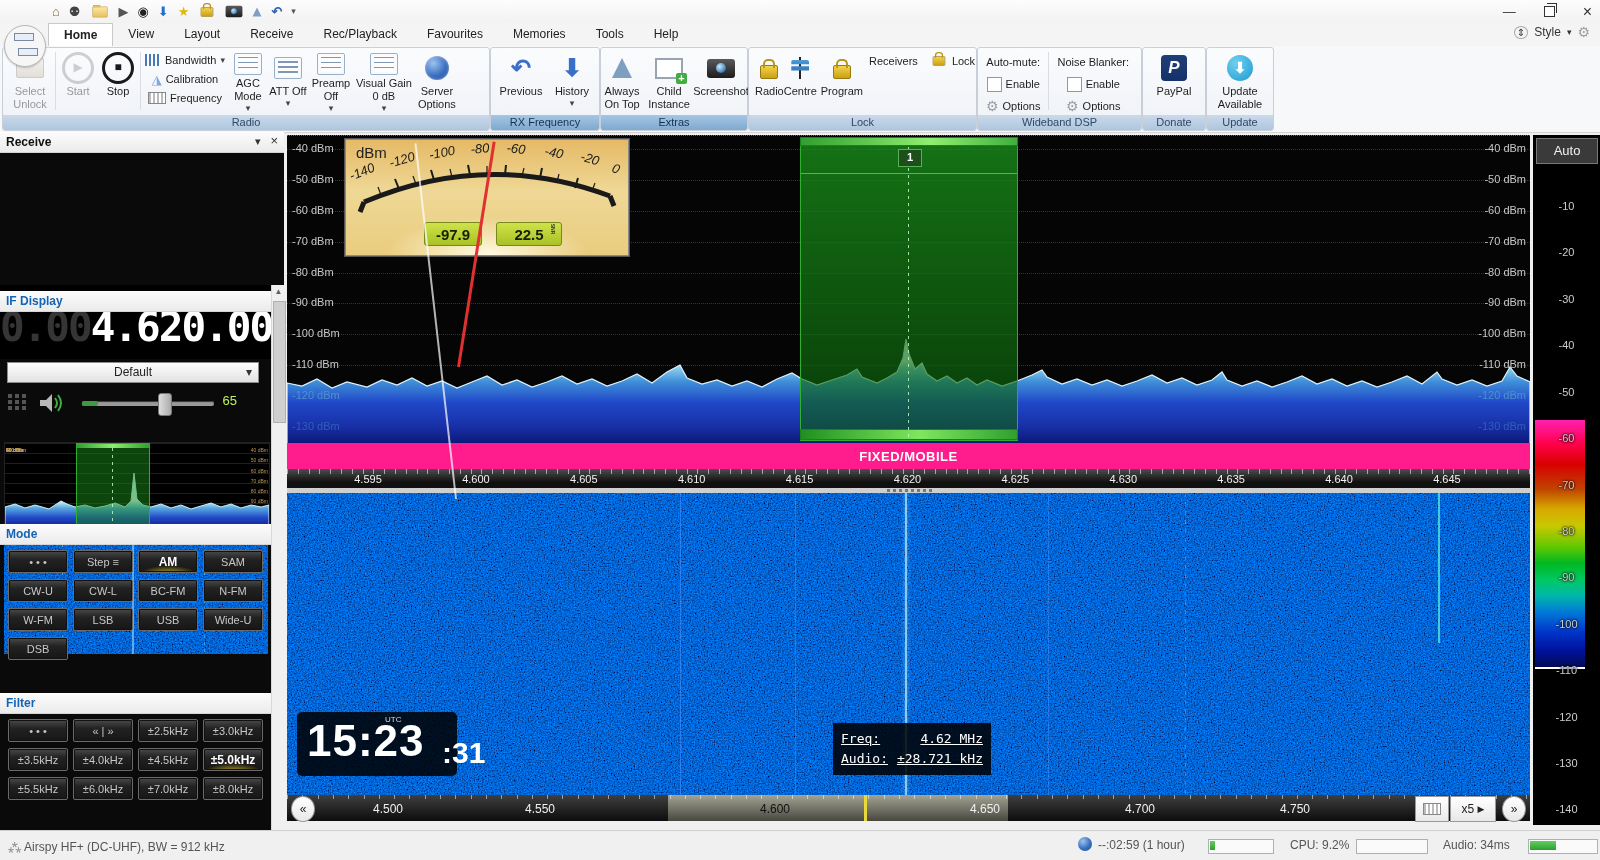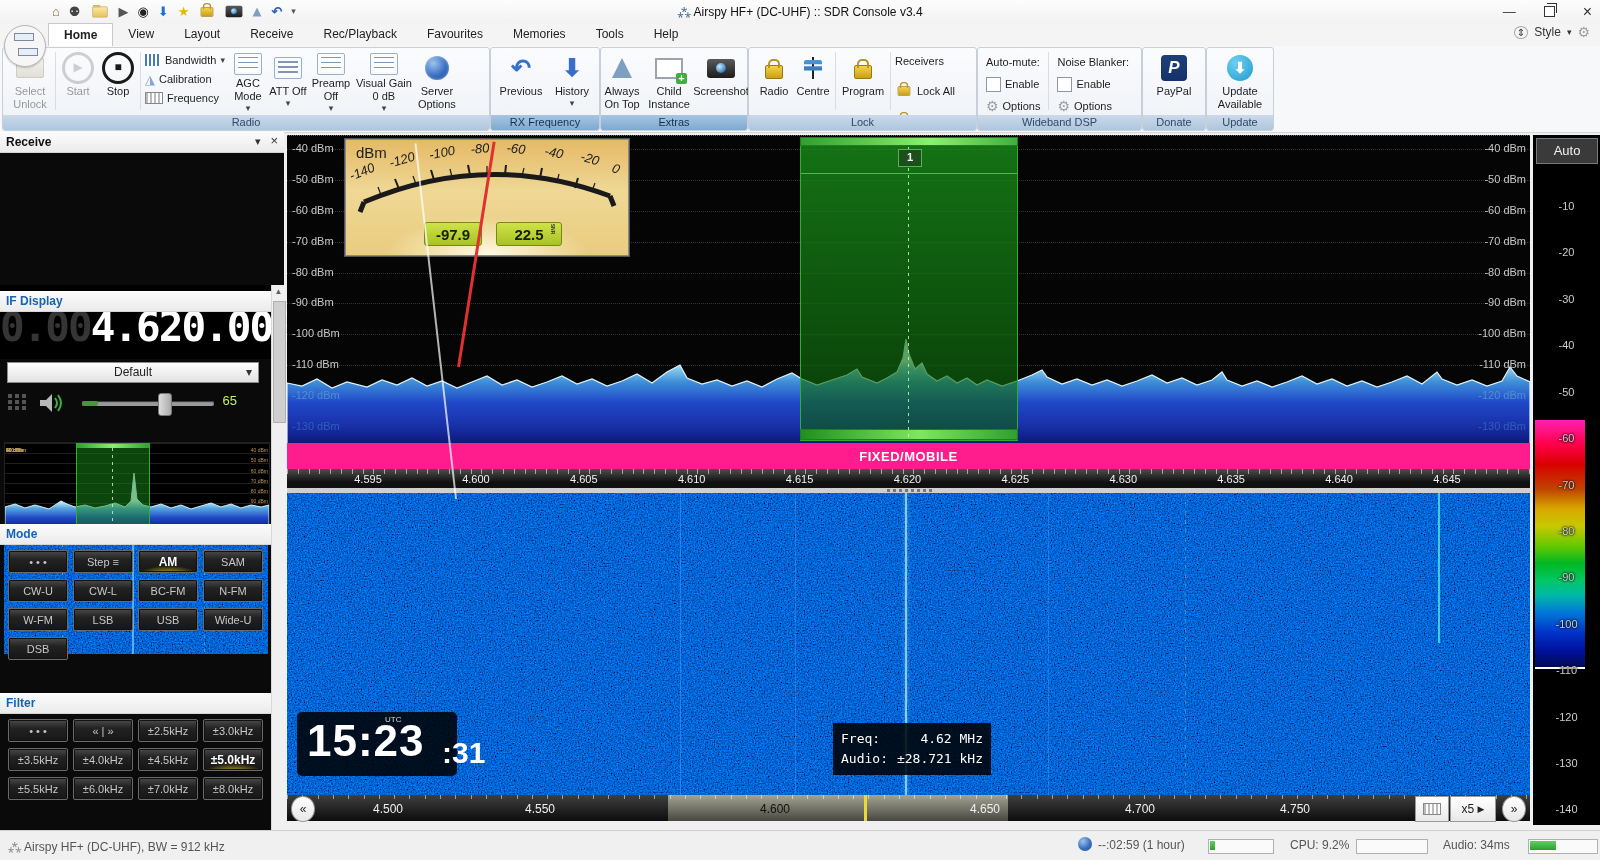--- a/index.html
+++ b/index.html
@@ -29,21 +29,21 @@
           background:linear-gradient(#fbfcfe,#eef1f6);}
   .rcap{position:absolute;left:0;bottom:0;width:100%;height:15px;line-height:15px;text-align:center;
         font-size:11px;color:#2f4a66;background:linear-gradient(#ccd9ea,#adc6de);border-radius:0 0 2px 2px;}
   .rcap.hi{background:linear-gradient(#a5c6e4,#7fa9cf);color:#16324e;}
   .ritems{position:absolute;left:0;top:0;width:100%;height:66px;display:flex;align-items:flex-start;}
   .rbtn{display:flex;flex-direction:column;align-items:center;justify-content:flex-start;text-align:center;
         font-size:11px;line-height:1.15;padding-top:5px;height:60px;}
   .rbtn .ric{height:30px;display:flex;align-items:center;justify-content:center;margin-bottom:2px;}
   .rbtn.disabled{opacity:.45;filter:grayscale(.8);}
   .rsep{width:1px;height:58px;background:#d8dde4;margin:4px 2px 0 2px;}
-  .smallrow{display:flex;align-items:center;gap:4px;font-size:11px;height:18px;white-space:nowrap;}
+  .smallrow{display:flex;align-items:center;gap:4px;font-size:11px;height:18px;white-space:nowrap;justify-content:center;}
   .drop:after{content:" ▾";font-size:9px;color:#444;}
   .circle-btn{width:26px;height:26px;border-radius:50%;display:flex;align-items:center;justify-content:center;font-size:12px;}
   .play-c{border:3px solid #9a9a9a;color:#9a9a9a;}
   .stop-c{border:3px solid #1a1a1a;color:#1a1a1a;}
   .listic{width:20px;height:16px;border:1px solid #9ab0c8;background:#fdfdfd;border-radius:2px;
           background-image:repeating-linear-gradient(180deg,transparent 0 3px,#7f97b5 3px 4.5px,transparent 4.5px 5px);background-clip:content-box;padding:2px 3px;}
   .globe{width:24px;height:24px;border-radius:50%;background:radial-gradient(circle at 35% 30%,#9cc4ee,#3a6fc0 55%,#1d4a94);box-shadow:inset 0 0 3px rgba(255,255,255,.6);}
   .folder{width:26px;height:18px;background:linear-gradient(#fbe9a8,#e8c05e);border:1px solid #b89440;border-radius:2px;position:relative;}
   .folder:before{content:"";position:absolute;left:0;top:-4px;width:12px;height:4px;background:#e8c05e;border:1px solid #b89440;border-bottom:none;border-radius:2px 2px 0 0;}
   .blue-arrow{color:#3a6fc8;font-size:24px;font-weight:bold;line-height:22px;}
@@ -149,21 +149,21 @@
   #splitter{left:287px;top:488px;width:1243px;height:5px;background:#cfcfcf;}
   #splitter .dots{position:absolute;left:600px;top:1px;width:46px;height:3px;background:repeating-linear-gradient(90deg,#777 0 3px,transparent 3px 6px);}
   
   #waterfall{left:287px;top:493px;width:1243px;height:302px;background:#02021a;overflow:hidden;}
   .wline{position:absolute;top:0;height:100%;}
   #clock{position:absolute;left:10px;top:219px;width:160px;height:64px;background:rgba(0,0,0,.85);border-radius:5px;color:#fff;}
   #clock .hm{position:absolute;left:10px;top:4px;font-size:44px;font-weight:bold;letter-spacing:1px;}
   #clock .ss{position:absolute;left:118px;top:24px;font-size:30px;font-weight:bold;margin-left:27px;}
   #clock .tz{position:absolute;left:88px;top:3px;font-size:8px;color:#ddd;}
   #wfinfo{position:absolute;left:546px;top:230px;width:158px;height:52px;background:rgba(0,0,0,.85);color:#fff;
-          font-family:"DejaVu Sans Mono",monospace;font-size:13px;padding:6px 8px;box-sizing:border-box;}
+          font-family:"DejaVu Sans Mono",monospace;font-size:13px;padding:6px 8px;box-sizing:border-box;text-decoration:underline;}
   #wfinfo .row{display:flex;justify-content:space-between;line-height:20px;}
   
   #navbar{left:287px;top:795px;width:1243px;height:26px;background:linear-gradient(#3f3f3f,#0c0c0c);}
   .nav-window{position:absolute;left:381px;top:0;width:340px;height:26px;background:linear-gradient(#b5b5a2,#52524a);opacity:.85;}
   .nav-ticks{position:absolute;left:0;top:0;width:100%;height:4px;background:repeating-linear-gradient(90deg,rgba(255,255,255,.5) 0 1px,transparent 1px 15.3px);}
   .nav-yellow{position:absolute;left:577px;top:0;width:3px;height:26px;background:#e8d83a;}
   .navlab{position:absolute;top:7px;width:50px;text-align:center;color:#f0f0f0;font-size:12px;}
   .nf0{left:76px;} .nf1{left:228px;} .nf2{left:463px;color:#111;} .nf3{left:673px;} .nf4{left:828px;} .nf5{left:983px;}
   .nav-btn{position:absolute;top:1px;height:24px;background:linear-gradient(#fff,#e8e8e8);border:1px solid #9a9a9a;
            display:flex;align-items:center;justify-content:center;font-size:12px;color:#222;}
@@ -219,24 +219,20 @@
       <span class="qicon" style="color:#555">▶</span>
       <span class="qicon" style="color:#222">◉</span>
       <span class="qicon" style="color:#1f6fd0">⬇</span>
       <span class="qicon" style="color:#e8b800">★</span>
       <span class="padlock small" style="display:inline-block"></span>
       <span class="camera" style="transform:scale(.6);margin:0 -5px"></span>
       <span class="cone" style="transform:scale(.45);margin:0 -5px"></span>
       <span class="qicon" style="color:#2f5fb8;font-weight:bold">↶</span>
       <span class="qicon" style="color:#555;font-size:9px">▾</span>
     </div>
-    <div class="title-center">
-      <span style="color:#4a6a8a">⁂</span>
-      <span>Airspy HF+ (DC-UHF) :: SDR Console v3.4</span>
-    </div>
     <div class="winbtns">
       <span class="winbtn">—</span>
       <span class="restore-glyph"></span>
       <span class="winbtn" style="font-size:16px">×</span>
     </div>
   </div>
 
   <div id="menubar" class="abs">
     <div class="pill">
       <span class="mini-list" style="top:7px"></span>
@@ -387,21 +383,21 @@
           <span>Centre</span>
           </div>
         <div class="rsep"></div>
         <div class="rbtn" style="width:50px">
           <span class="ric">
               <span class="padlock"></span>
             </span>
           <span>Program</span>
           </div>
         <div class="rsep"></div>
-        <div style="display:flex;flex-direction:column;justify-content:flex-start;padding:4px 0 0 2px;gap:12px">
+        <div style="display:flex;justify-content:flex-start;padding:4px 0 0 2px;gap:12px">
           <div class="smallrow">
               <span>Receivers</span>
             </div>
           <div class="smallrow">
             <span class="padlock small"></span>
             <span>Lock All</span>
             </div>
           <div class="smallrow">
             <span class="padlock small" style="background:linear-gradient(#eee,#bbb)"></span>
             <span>Unlock All</span>

